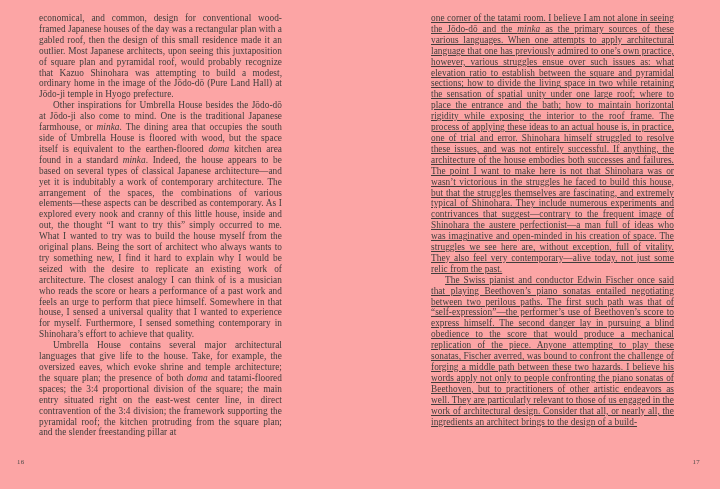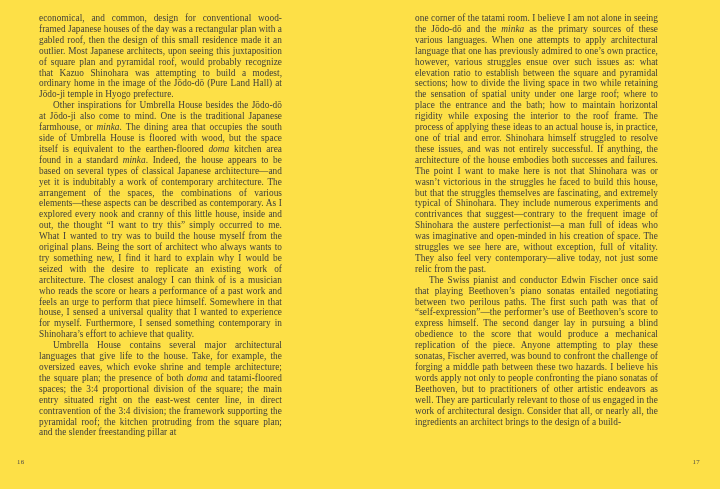--- a/index.html
+++ b/index.html
@@ -7,35 +7,35 @@
     padding: 0;
     width: 720px;
     height: 489px;
     overflow: hidden;
     background: #fefefe;
   }
   .spread {
     position: relative;
     width: 720px;
     height: 489px;
-    background: #fde047;
+    background: #fca5a5;
     font-family: "Liberation Serif", "DejaVu Serif", serif;
     color: #3e3d3b;
   }
   .text-block {
     position: absolute;
     top: 13px;
     width: 243px;
     font-size: 9.3px;
     line-height: 10.9px;
     text-align: justify;
     letter-spacing: 0.05px;
   }
   .text-block.left  { left: 39px; }
-  .text-block.right { left: 415px; }
+  .text-block.right { left: 431px; text-decoration: underline; }
   .text-block p {
     margin: 0;
     padding: 0;
   }
   .text-block p.indent {
     text-indent: 14px;
   }
   .text-block i {
     font-style: italic;
   }

